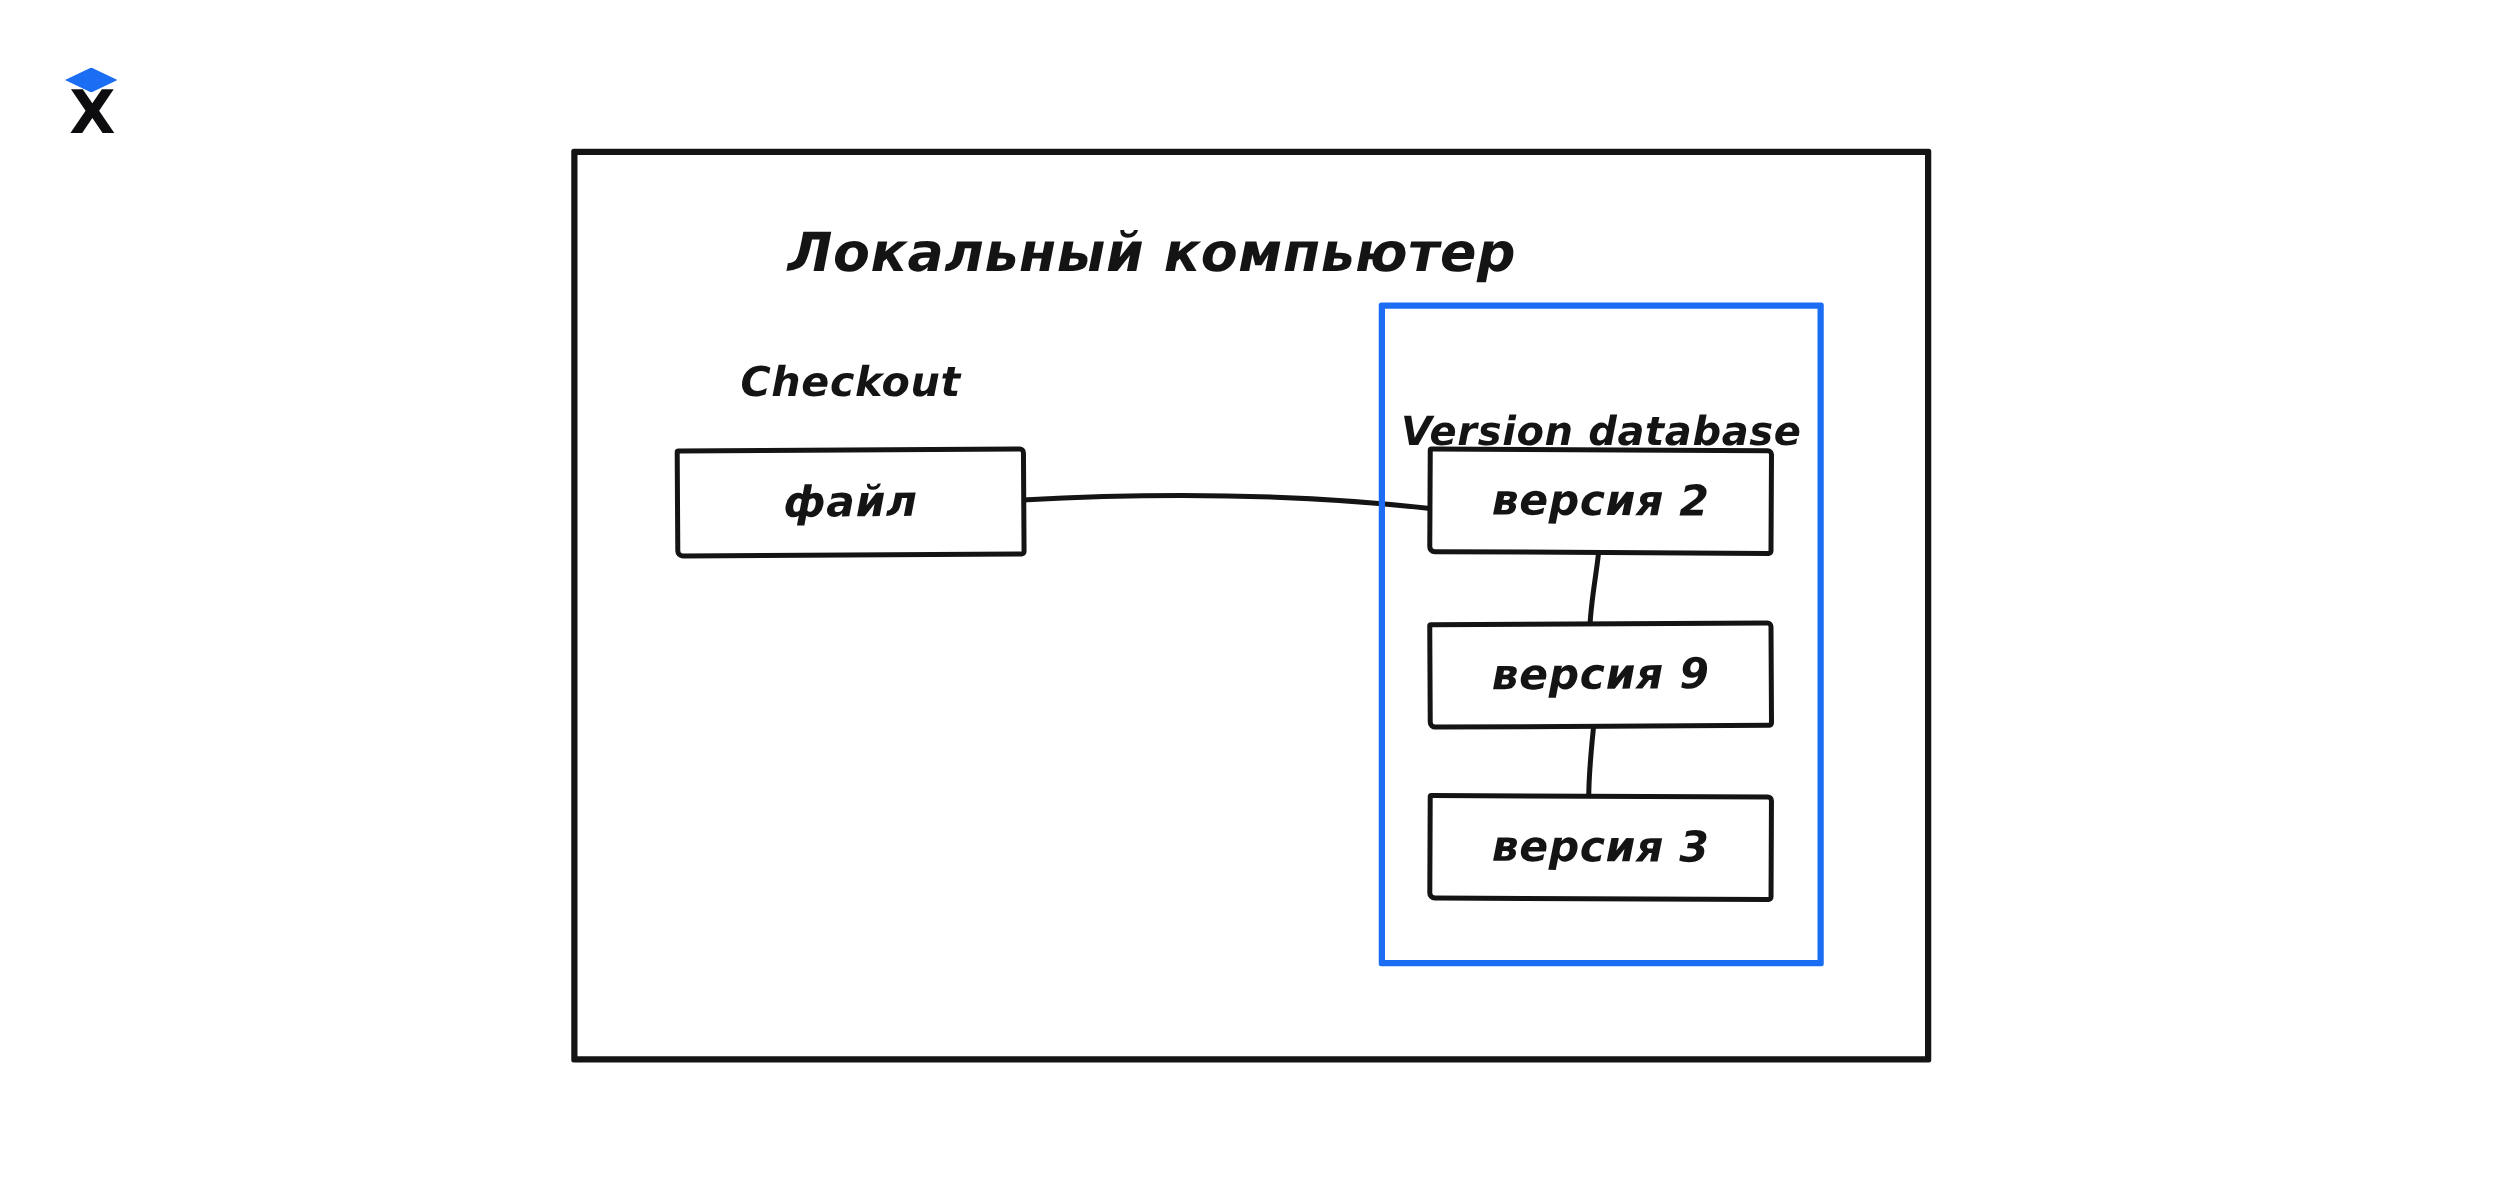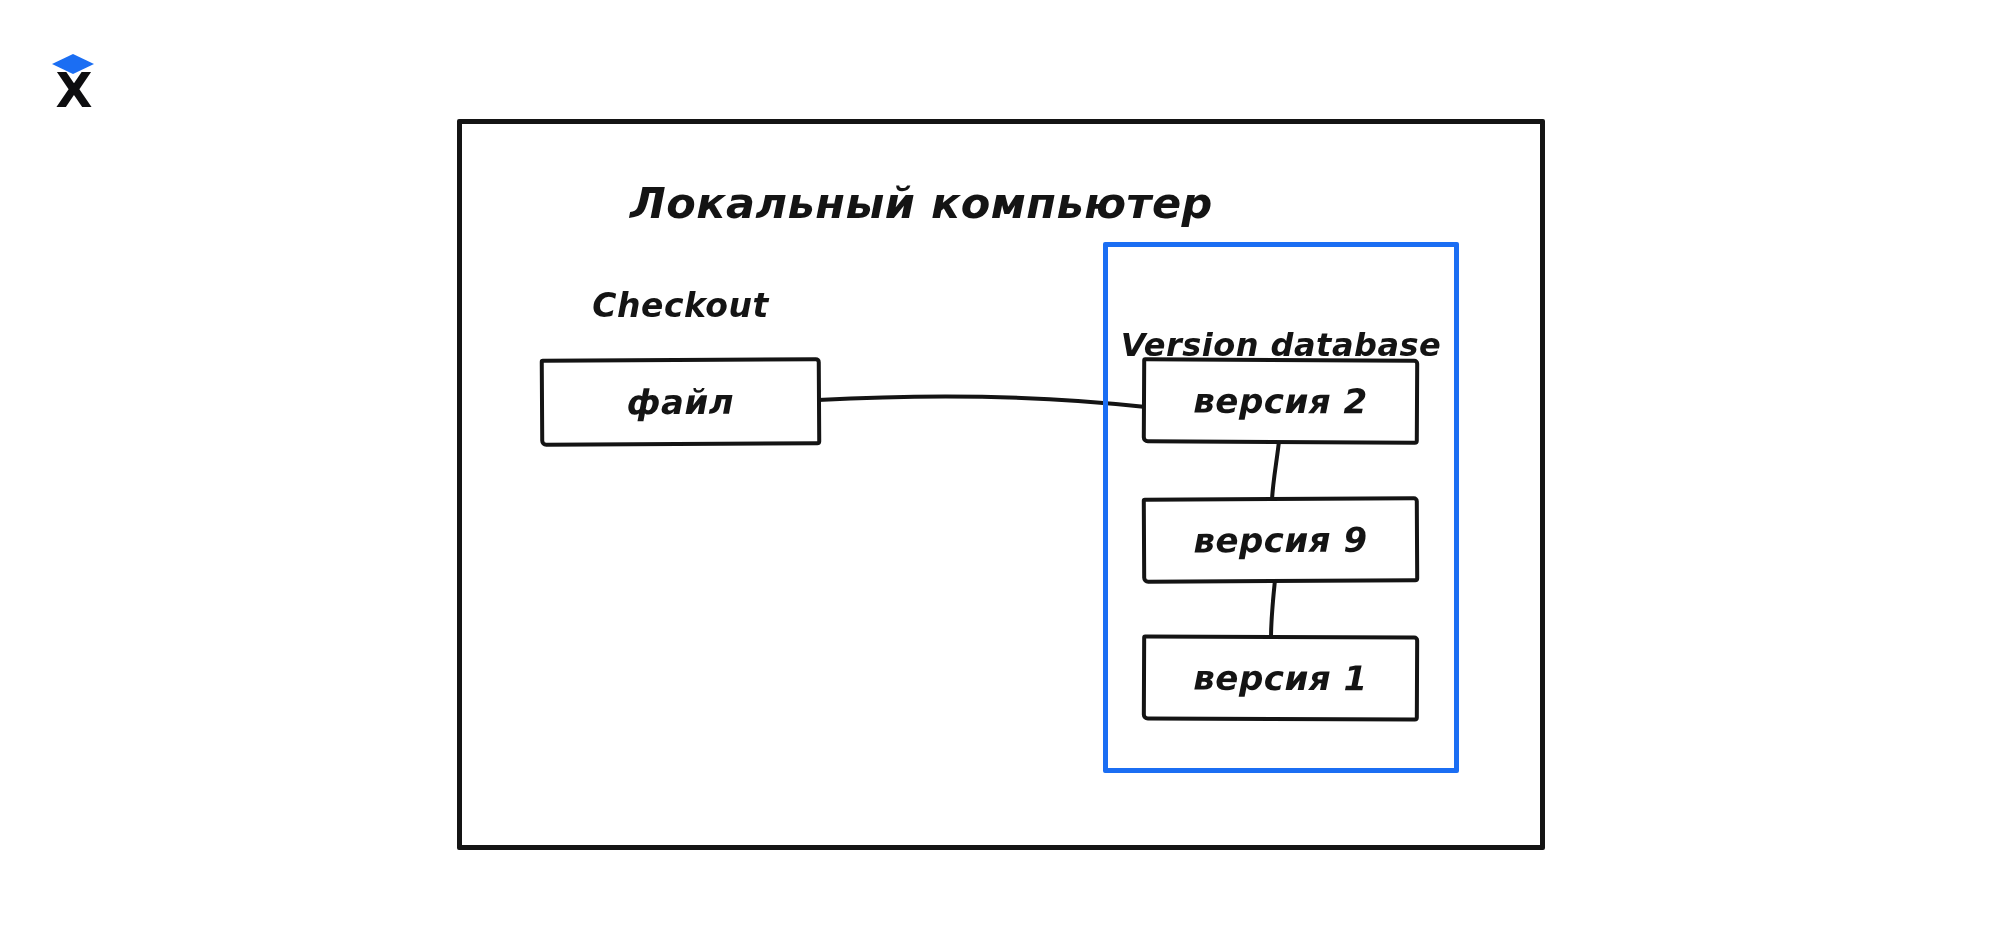--- a/index.html
+++ b/index.html
@@ -118,16 +118,16 @@
   <div class="version-container" style="border-color: rgb(27, 110, 243);"></div>
   <div class="vdb-label hand">Version database</div>
 
   <div class="box hand v3">
     <span>версия 2</span>
   </div>
   <div class="box hand v2">
     <span>версия 9</span>
   </div>
   <div class="box hand v1">
-    <span>версия 1</span>
+    <span>версия 3</span>
   </div>
 
 </div>
 
 </body></html>

